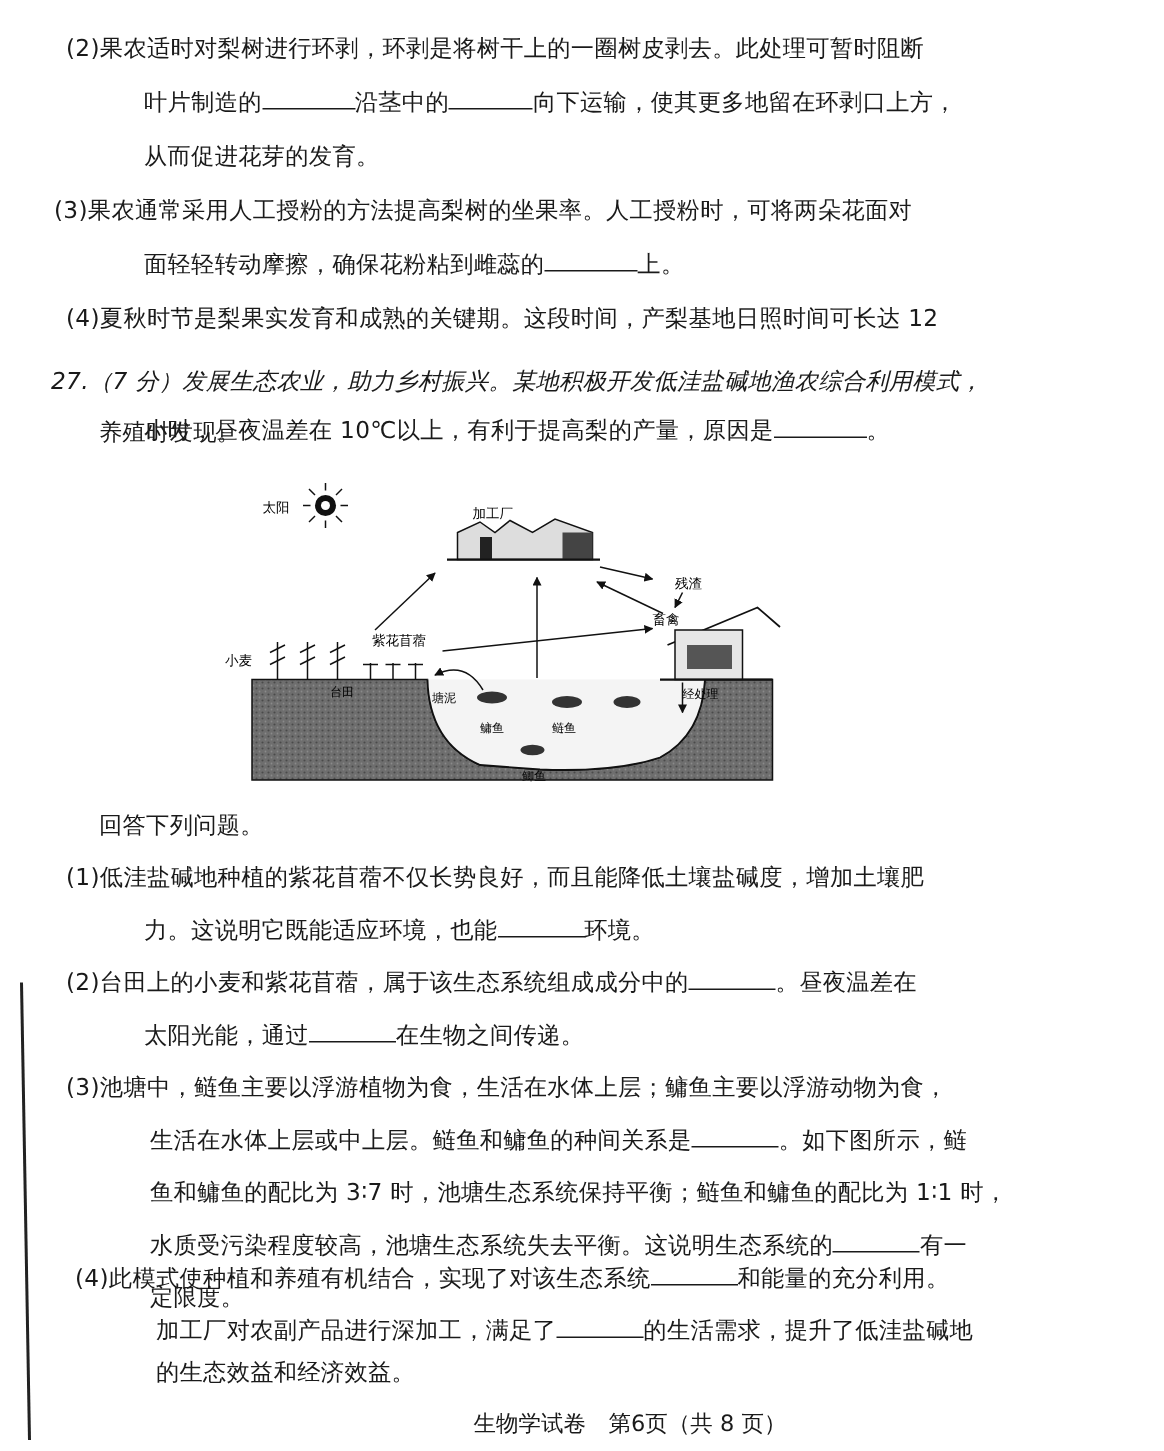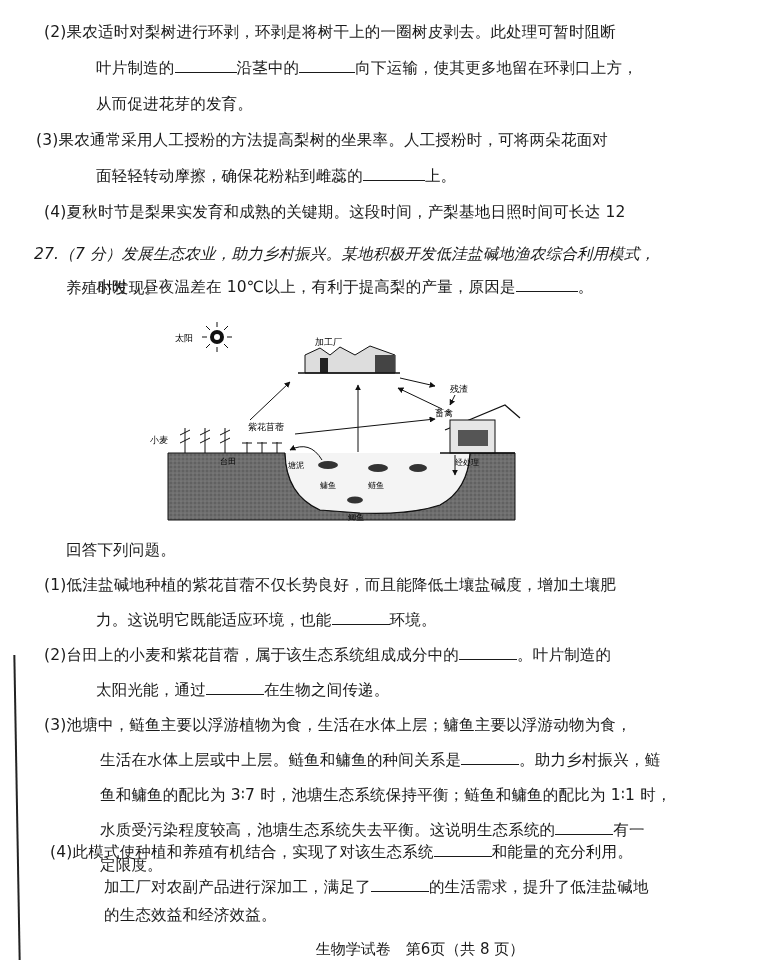--- a/index.html
+++ b/index.html
@@ -166,31 +166,31 @@
 </div>
 
 <div class="line" style="left:44px; top:575px;">
   <span>(1)</span><span>低洼盐碱地种植的紫花苜蓿不仅长势良好，而且能降低土壤盐碱度，增加土壤肥</span>
 </div>
 <div class="line" style="left:96px; top:610px;">
   <span>力。这说明它既能适应环境，也能</span><span class="blank" style="width:58px;"></span><span>环境。</span>
 </div>
 
 <div class="line" style="left:44px; top:645px;">
-  <span>(2)</span><span>台田上的小麦和紫花苜蓿，属于该生态系统组成成分中的</span><span class="blank" style="width:58px;"></span><span>。叶片制造的</span>
+  <span>(2)</span><span>台田上的小麦和紫花苜蓿，属于该生态系统组成成分中的</span><span class="blank" style="width:58px;"></span><span>。昼夜温差在</span>
 </div>
 <div class="line" style="left:96px; top:680px;">
   <span>太阳光能，通过</span><span class="blank" style="width:58px;"></span><span>在生物之间传递。</span>
 </div>
 
 <div class="line" style="left:44px; top:715px;">
   <span>(3)</span><span>池塘中，鲢鱼主要以浮游植物为食，生活在水体上层；鳙鱼主要以浮游动物为食，</span>
 </div>
 <div class="line" style="left:100px; top:750px;">
-  <span>生活在水体上层或中上层。鲢鱼和鳙鱼的种间关系是</span><span class="blank" style="width:58px;"></span><span>。助力乡村振兴，鲢</span>
+  <span>生活在水体上层或中上层。鲢鱼和鳙鱼的种间关系是</span><span class="blank" style="width:58px;"></span><span>。如下图所示，鲢</span>
 </div>
 <div class="line" style="left:100px; top:785px;">
   <span>鱼和鳙鱼的配比为 3∶7 时，池塘生态系统保持平衡；鲢鱼和鳙鱼的配比为 1∶1 时，</span>
 </div>
 <div class="line" style="left:100px; top:820px;font-family:Liberation Serif, serif;">
   <span>水质受污染程度较高，池塘生态系统失去平衡。这说明生态系统的</span><span class="blank" style="width:58px;"></span><span>有一</span>
 </div>
 <div class="line" style="left:100px; top:855px;">
   <span>定限度。</span>
 </div>

